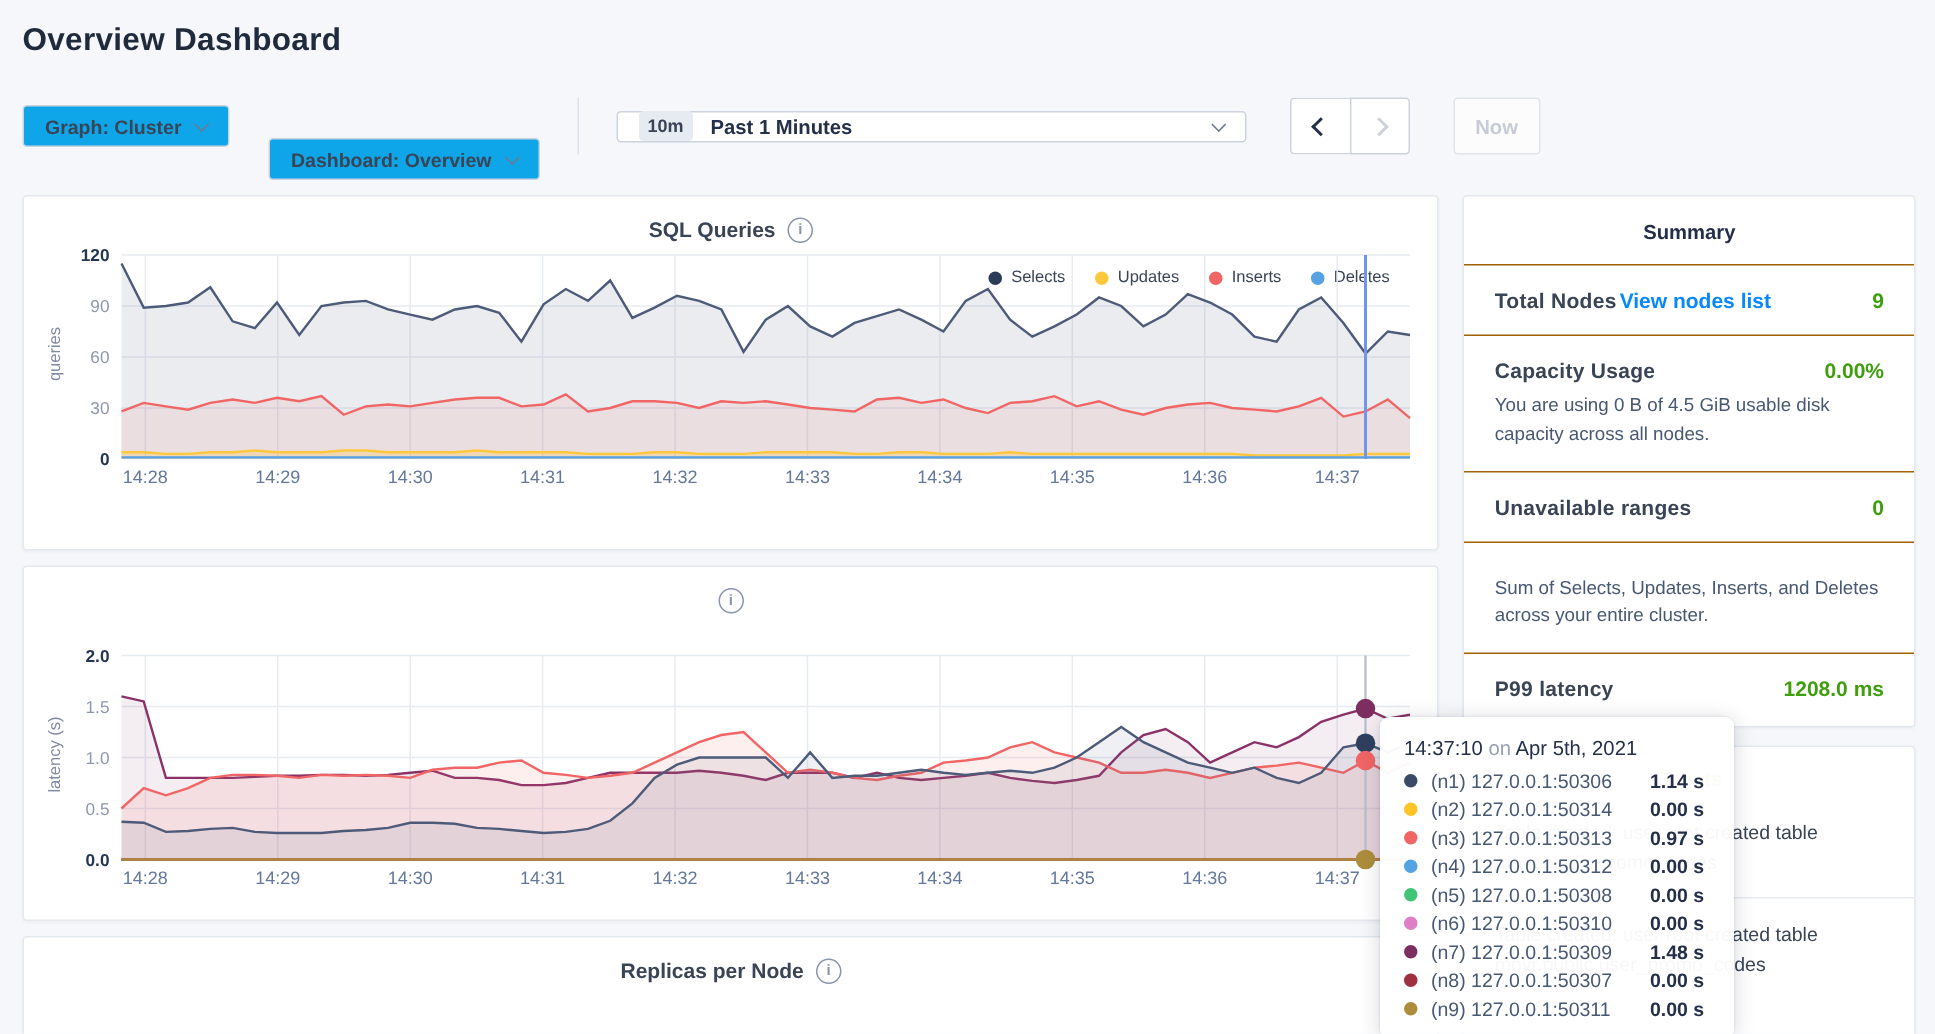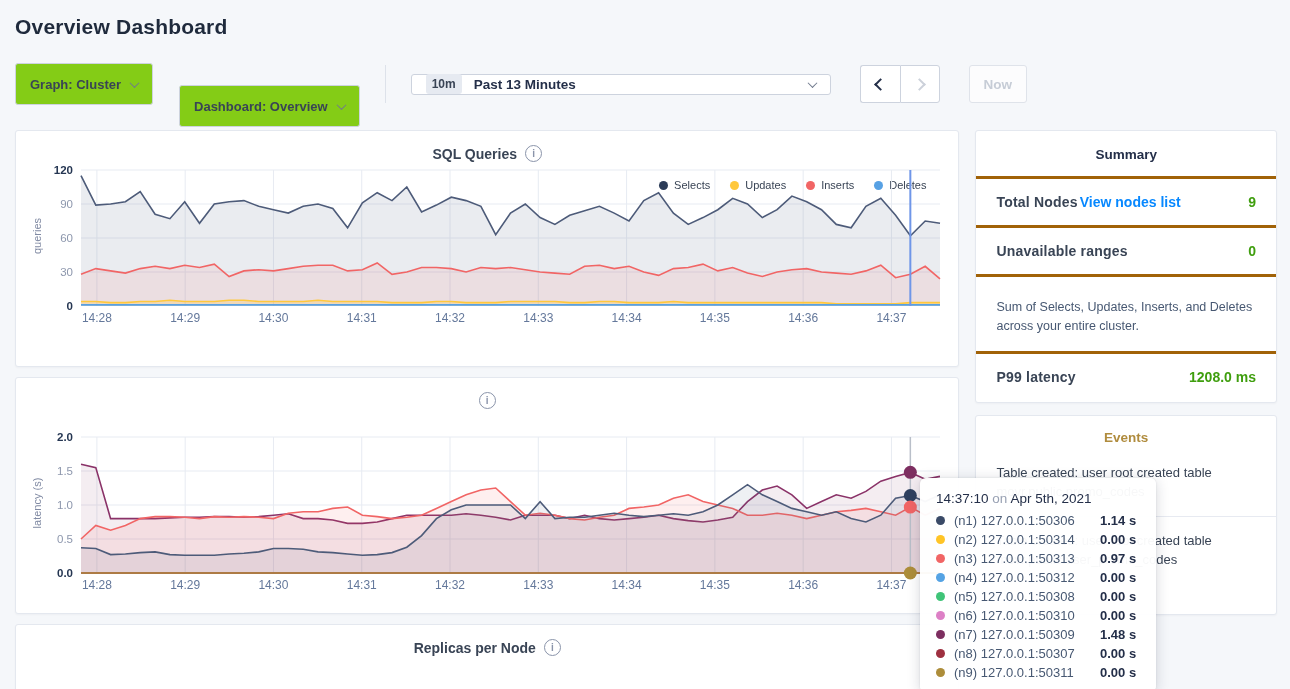--- a/index.html
+++ b/index.html
@@ -8,21 +8,21 @@
     background:#f5f7fa;
     font-family:"Liberation Sans", sans-serif;
     color:#394455;
     position:relative;
   }
   .page-title { margin:15px 0 0 15px; font-size:21px; font-weight:bold; color:#1f2a3c; letter-spacing:.2px; }
 
   
   .toolbar { display:flex; align-items:center; margin:26px 15px 0 15px; height:38px; }
   .dd {
-    height:42px; background:#84cc16; border:1px solid #cdd3de; border-radius:3px;
+    height:28px; background:#0ea5e9; border:1px solid #cdd3de; border-radius:3px;
     display:flex; align-items:center; gap:10px; padding:0 14px;
     font-size:13px; font-weight:bold; color:#394455; cursor:pointer;
   }
   .dd + .dd { margin-left:26px;margin-top:44px; }
   .tb-divider { width:1px; height:38px; background:#dde2ea; margin:0 25px; }
   .time-picker {
     width:420px; height:21px; background:#fff; border:1px solid #cdd3de; border-radius:3px;
     display:flex; align-items:center; gap:12px; padding:0 14px; cursor:pointer;
   }
   .time-badge { background:#e6eaf1; border-radius:3px; padding:3px 6px; font-size:12px; font-weight:bold; color:#394455; }
@@ -46,21 +46,21 @@
   .col-left { width:946px; }
   .col-right { width:302px; }
   .card {
     background:#fff; border:1px solid #e4e8ef; border-radius:3px;
     box-shadow:0 1px 2px rgba(40,50,70,.04);
   }
 
   
   .chart-card { position:relative; height:237px; margin-bottom:10px; overflow:hidden; }
   .chart-card.clipped { height:120px; margin-bottom:0; }
-  .chart-title { display:flex; align-items:center; justify-content:center; gap:8px; padding-top:14px; }
+  .chart-title { display:flex; justify-content:center; gap:8px; padding-top:14px; }
   .chart-title span.t { font-size:14px; font-weight:bold; color:#394455; }
   .info-icon {
     width:17px; height:17px; border:1.5px solid #8a94aa; border-radius:50%;
     display:inline-flex; align-items:center; justify-content:center;
     font-size:10px; color:#8a94aa; font-weight:bold; cursor:pointer;
   }
   .legend { position:absolute; top:48px; right:32px; display:flex; gap:20px; }
   .legend-item { display:flex; align-items:center; gap:6px; cursor:pointer; }
   .legend-dot { width:9px; height:9px; border-radius:50%; }
   .legend-label { font-size:11px; color:#394455; }
@@ -68,21 +68,21 @@
   .chart-body.no-legend { margin-top:22px; }
   .y-unit {
     position:absolute; left:-14px; top:66px; transform:rotate(-90deg);
     font-size:11px; color:#808aa3; width:70px; text-align:center;
   }
   svg.plot { display:block; margin-left:15px; }
 
   
   .summary-card { padding-bottom:2px; }
   .panel-title { text-align:center; font-size:13.5px; font-weight:bold; color:#242f49; padding:16px 0 14px 0; }
-  .sum-row { padding:15px 20px; border-top:3px solid #a16207; }
+  .sum-row { padding:15px 20px; border-top:1px solid #a16207; }
   .sum-head { display:flex; align-items:baseline; }
   .sum-label { font-size:14px; font-weight:bold; color:#394455; letter-spacing:.2px; }
   .sum-link { font-size:14px; font-weight:bold; color:#0788ff; margin-left:2px; cursor:pointer; }
   .sum-value { margin-left:auto; font-size:14px; font-weight:bold; color:#3f9e0e; }
   .sum-desc { font-size:12.5px; color:#475872; line-height:1.5; margin-top:6px; }
 
   
   .events-card { margin-top:12px; height:200px; overflow:hidden; }
   .events-title { text-align:center; font-size:13.5px; font-weight:bold; color:#b08c3e; padding:14px 0 4px 0; }
   .event-item { padding:14px 20px; font-size:13px; color:#394455; line-height:1.5; }
@@ -111,21 +111,21 @@
     <span>Graph: Cluster</span>
     <span class="chev chev-down"></span>
   </div>
   <div class="dd">
     <span>Dashboard: Overview</span>
     <span class="chev chev-down"></span>
   </div>
   <div class="tb-divider"></div>
   <div class="time-picker">
     <span class="time-badge">10m</span>
-    <span class="time-label">Past 13 Minutes</span>
+    <span class="time-label">Past 1 Minutes</span>
     <span class="chev chev-down"></span>
   </div>
   <div class="arrow-group">
     <div class="arrow-btn">
         <span class="chev-left"></span>
       </div>
     <div class="arrow-btn">
         <span class="chev-right"></span>
       </div>
   </div>
@@ -275,20 +275,27 @@
       <div id="summary-rows">
           <div class="sum-row">
             <div class="sum-head">
               <span class="sum-label">Total Nodes</span>
               <span class="sum-link">View nodes list</span>
               <span class="sum-value">9</span>
             </div>
           </div>
           <div class="sum-row">
             <div class="sum-head">
+              <span class="sum-label">Capacity Usage</span>
+              <span class="sum-value">0.00%</span>
+            </div>
+            <div class="sum-desc">You are using 0 B of 4.5 GiB usable disk capacity across all nodes.</div>
+          </div>
+          <div class="sum-row">
+            <div class="sum-head">
               <span class="sum-label">Unavailable ranges</span>
               <span class="sum-value">0</span>
             </div>
           </div>
           <div class="sum-row">
             <div class="sum-desc">Sum of Selects, Updates, Inserts, and Deletes across your entire cluster.</div>
           </div>
           <div class="sum-row">
             <div class="sum-head">
               <span class="sum-label">P99 latency</span>

